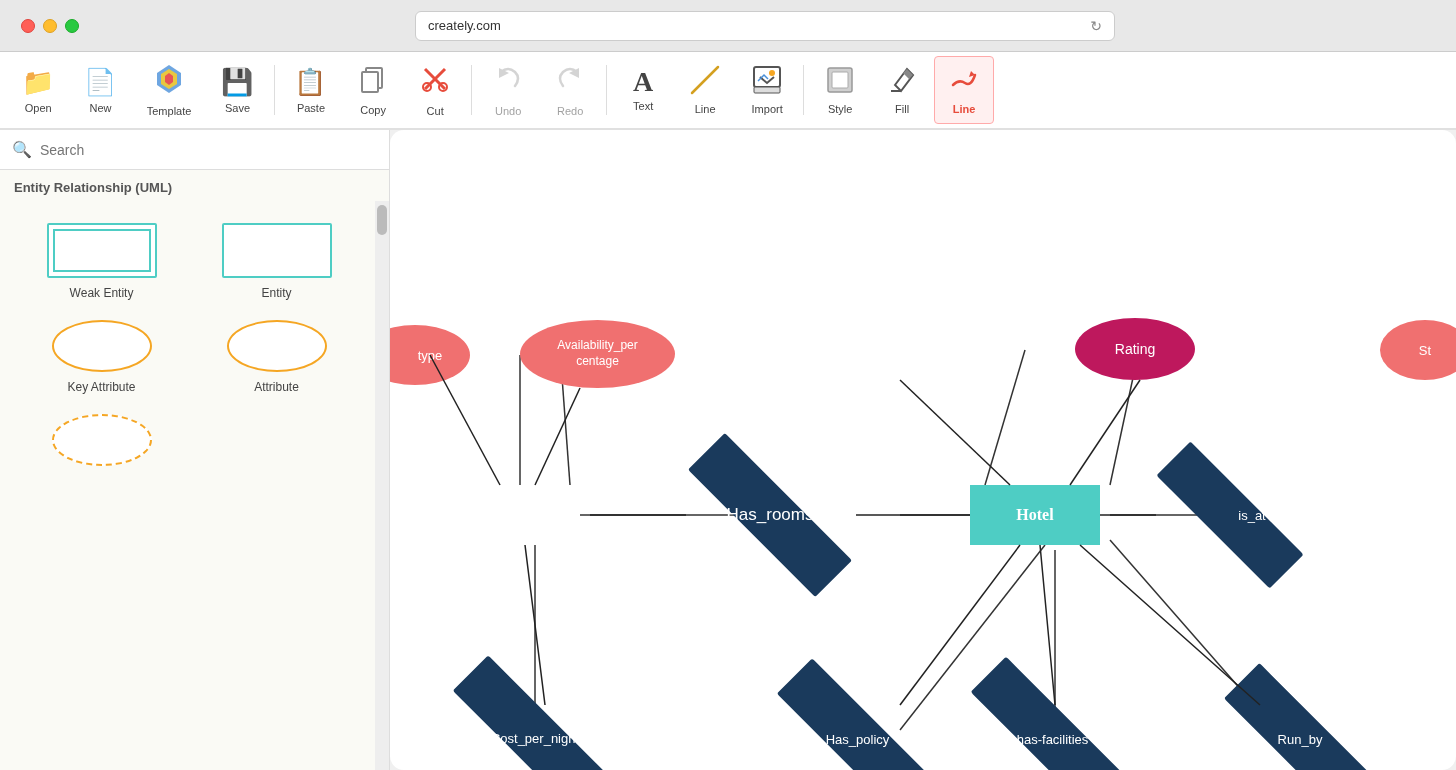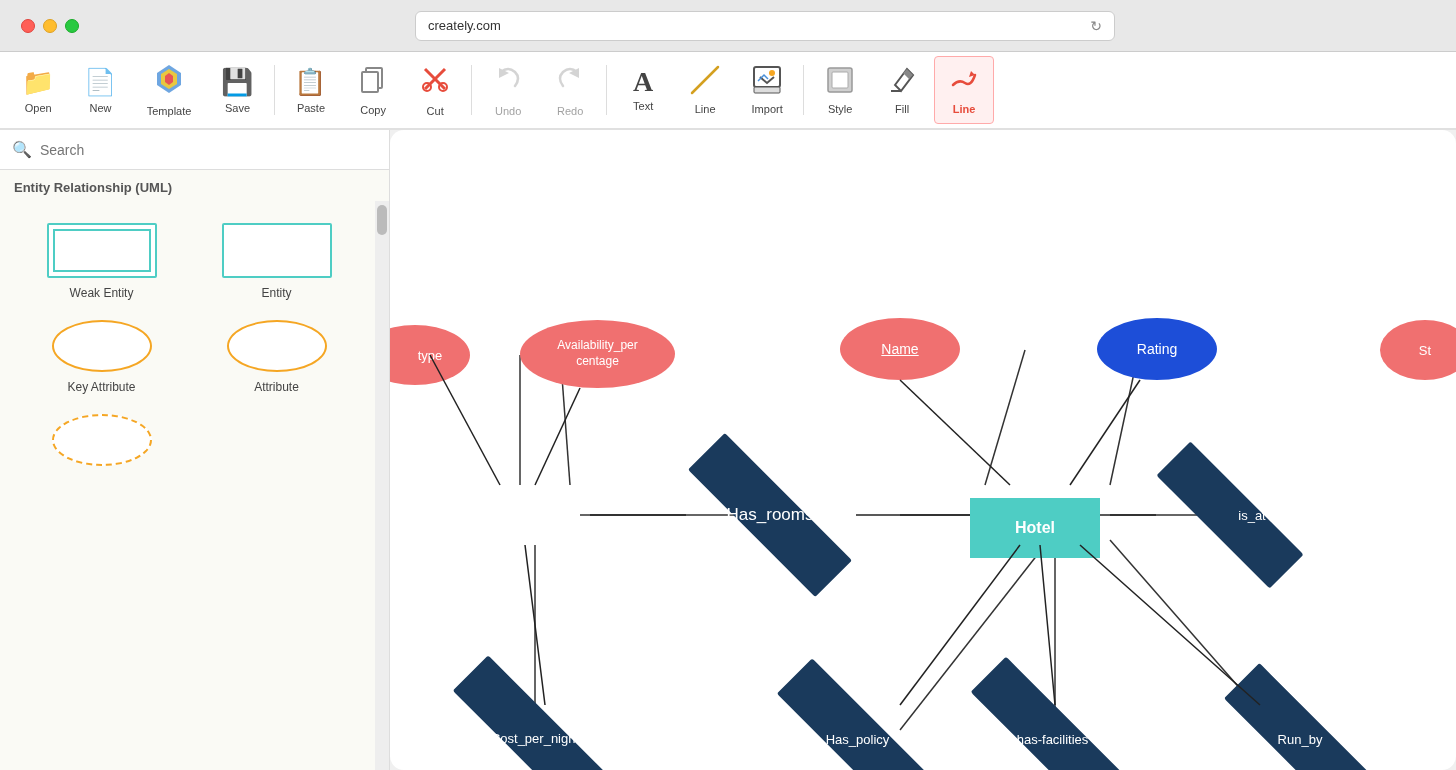--- a/index.html
+++ b/index.html
@@ -456,39 +456,36 @@
     </svg>
 
     <div style="position:absolute; left:-30px; top:195px; width:110px; height:60px; border-radius:50%; background:#f07070; display:flex; align-items:center; justify-content:center; overflow:hidden;">
       <span style="color:white; font-size:13px; font-weight:500; padding-left:30px;">type</span>
     </div>
 
     <div style="position:absolute; left:130px; top:190px; width:155px; height:68px; border-radius:50%; background:#f07070; display:flex; align-items:center; justify-content:center;">
       <span style="color:white; font-size:12px; font-weight:500; text-align:center; line-height:1.3;">Availability_per<br>centage</span>
     </div>
 
-    <div style="position:absolute; left:450px; top:188px; width:120px; height:62px; border-radius:50%; background:#f07070; display:flex; align-items:center; justify-content:center;">
-      <span style="color:white; font-size:14px; font-weight:500; text-decoration:underline;">Name</span>
-    </div>
-
-    <div style="position:absolute; left:707px; top:188px; width:120px; height:62px; border-radius:50%; background:#1d4ed8; display:flex; align-items:center; justify-content:center;">
+
+    <div style="position:absolute; left:685px; top:188px; width:120px; height:62px; border-radius:50%; background:#be185d; display:flex; align-items:center; justify-content:center;">
       <span style="color:white; font-size:14px; font-weight:500;">Rating</span>
     </div>
 
     <div style="position:absolute; left:990px; top:190px; width:90px; height:60px; border-radius:50%; background:#f07070; display:flex; align-items:center; justify-content:center; overflow:hidden;">
       <span style="color:white; font-size:13px; font-weight:500;">St</span>
     </div>
 
 
     <div style="position:absolute; left:295px; top:348px; width:170px; height:74px; display:flex; align-items:center; justify-content:center;">
       <div style="position:absolute; width:120px; height:52px; background:#1a3a5c; transform:rotate(45deg) scaleX(1.5); border-radius:2px;"></div>
       <span style="position:relative; z-index:1; color:white; font-size:17px; font-weight:500;">Has_rooms</span>
     </div>
 
-    <div style="position:absolute; left:580px; top:368px; width:130px; height:60px; background:#4ecdc4; display:flex; align-items:center; justify-content:center;">
+    <div style="position:absolute; left:580px; top:355px; width:130px; height:60px; background:#4ecdc4; display:flex; align-items:center; justify-content:center;font-family:Liberation Serif, serif;">
       <span style="color:white; font-size:16px; font-weight:600;">Hotel</span>
     </div>
 
     <div style="position:absolute; left:765px; top:349px; width:150px; height:72px; display:flex; align-items:center; justify-content:center;">
       <div style="position:absolute; width:100px; height:48px; background:#1a3a5c; transform:rotate(45deg) scaleX(1.6); border-radius:2px;"></div>
       <span style="position:relative; z-index:1; color:white; font-size:13px; font-weight:500;margin-left:44px;">is_at</span>
     </div>
 
     <div style="position:absolute; left:60px; top:574px; width:170px; height:68px; display:flex; align-items:center; justify-content:center;">
       <div style="position:absolute; width:115px; height:50px; background:#1a3a5c; transform:rotate(45deg) scaleX(1.6); border-radius:2px;"></div>

